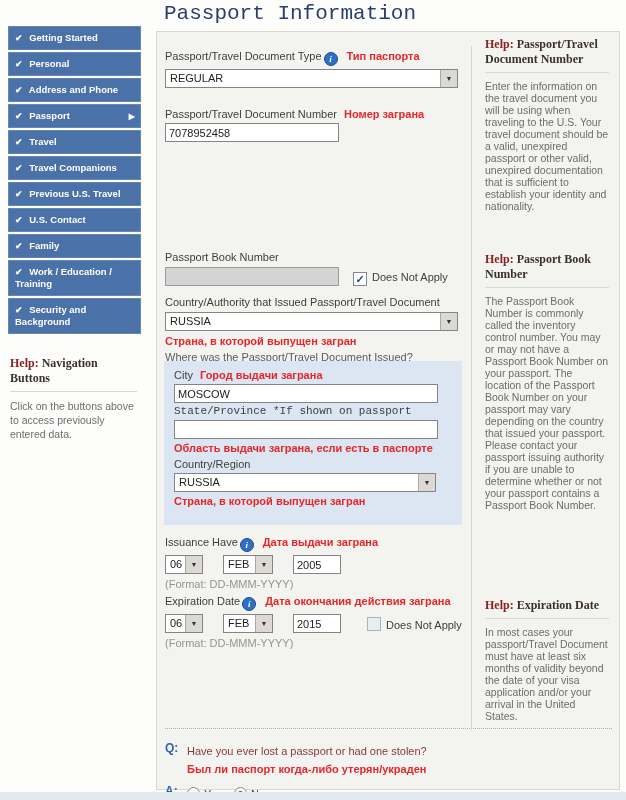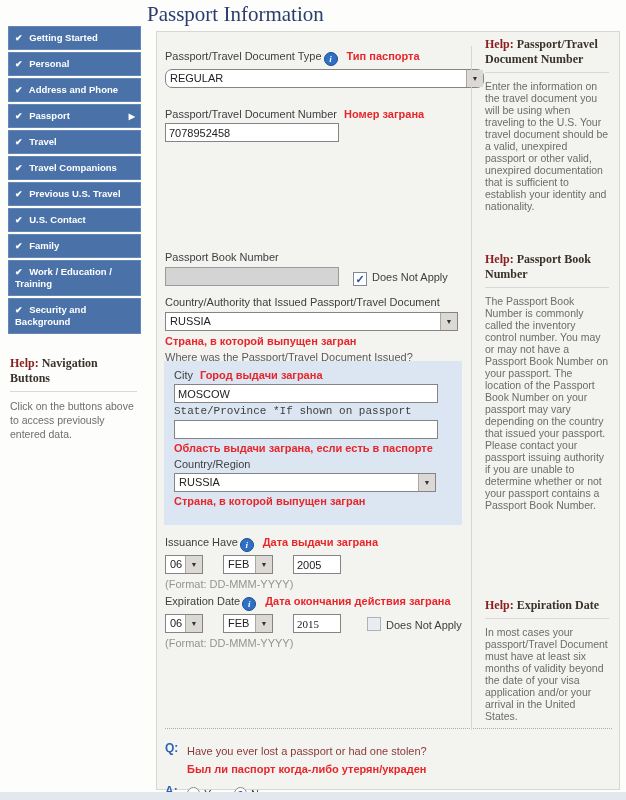--- a/index.html
+++ b/index.html
@@ -21,22 +21,22 @@
   .nav-btn .chk{font-size:9px;margin-right:4px;}
   .nav-btn .arrow{position:absolute;right:5px;top:6px;font-size:8px;}
   
   #sidebar-help{position:absolute;left:10px;top:356px;width:127px;}
   .help-title{font-family:"Liberation Serif", serif;font-size:12px;font-weight:bold;line-height:15px;color:#3a322a;}
   .help-prefix{color:#8b2020;}
   .help-sep{border-top:1px solid #d8d8d5;margin:5px 0 7px 0;height:0;}
   .help-body{font-size:10.5px;line-height:14px;color:#6e6e6e;}
   
   #page-title{
-    position:absolute;left:147px;top:2px;
-    font-family:Liberation Serif, serif;font-size:21px;color:#2b3c6e;
+    position:absolute;left:164px;top:2px;
+    font-family:Liberation Mono, monospace;font-size:21px;color:#2b3c6e;
   }
   
   #main-box{
     position:absolute;left:156px;top:31px;width:464px;height:759px;
     background:#f3f3f0;border:1px solid #d8d8d3;box-sizing:border-box;
   }
   .fg{position:absolute;left:8px;}
   .f-label{font-size:11px;color:#3e3e3e;line-height:13px;}
   .f-label-gray{font-size:11px;color:#5a5a5a;line-height:13px;}
   .red-annot{color:#e8262a;font-weight:bold;font-size:11px;}
@@ -175,21 +175,21 @@
 </div>
 
 <div id="page-title">Passport Information</div>
 
 <div id="main-box">
 
   <div class="fg" style="top:18px;width:300px;">
     <div class="f-label">
       <span>Passport/Travel Document Type</span><span class="info-icon">i</span><span class="red-annot inline-annot">Тип паспорта</span>
     </div>
-    <div class="select mt3" style="width:319px;border-radius:7px;">
+    <div class="select mt3" style="width:293px;">
       <span class="select-value">REGULAR</span>
       <span class="select-btn">▼</span>
     </div>
   </div>
 
   <div class="fg" style="top:76px;width:330px;">
     <div class="f-label">
       <span>Passport/Travel Document Number</span><span class="red-annot inline-annot">Номер заграна</span>
     </div>
     <input class="text-input mt2" style="width: 166px;" value="7078952458">
@@ -260,21 +260,21 @@
     </div>
     <div class="row gap6 mt3">
       <span class="select" style="width:38px;">
         <span class="select-value">06</span>
         <span class="select-btn">▼</span>
       </span>
       <span class="select" style="width:50px;">
         <span class="select-value">FEB</span>
         <span class="select-btn">▼</span>
       </span>
-      <input class="text-input" style="width: 40px; font-family: Liberation Serif, serif;" value="2015">
+      <input class="text-input" style="width: 40px;" value="2015">
       <span style="margin-left:6px;">
         <span class="checkbox unchecked"></span><span class="cb-label">Does Not Apply</span>
       </span>
     </div>
     <div class="format-hint">(Format: DD-MMM-YYYY)</div>
   </div>
 
   <div id="dotted-hr"></div>
 
   <div class="fg" style="top:709px;width:360px;">

